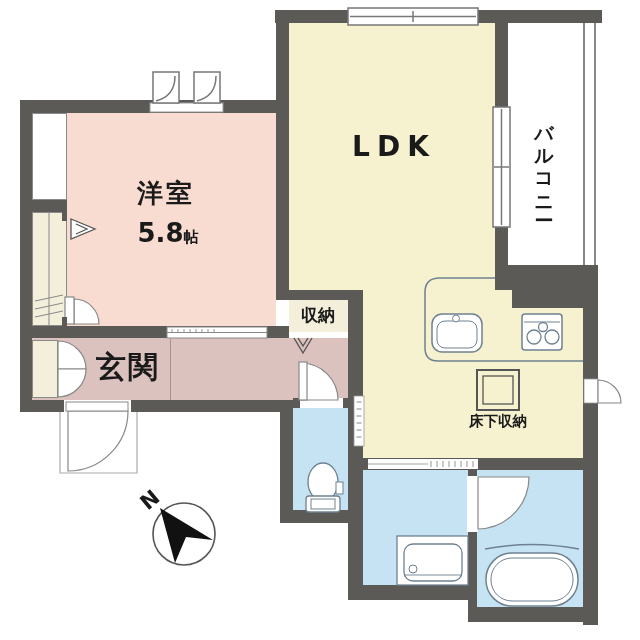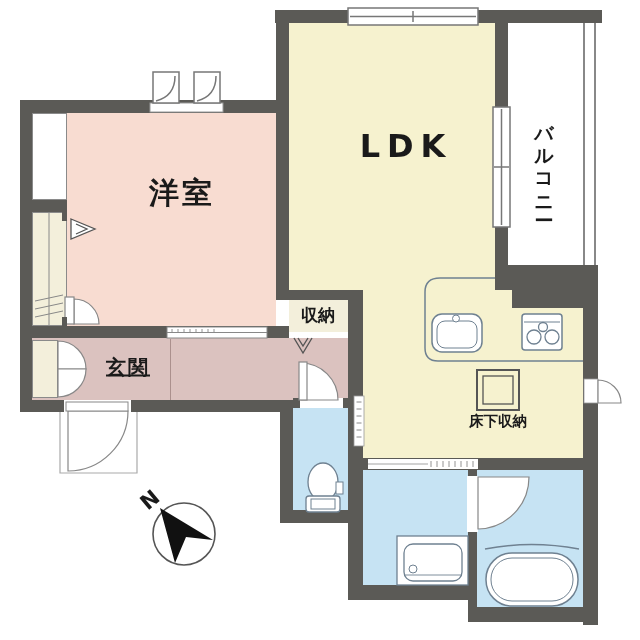--- a/index.html
+++ b/index.html
@@ -218,21 +218,24 @@
         <rect x="491" y="558" width="82" height="43" rx="21" stroke-width="1"></rect>
       </g>
 
       <g>
         <circle cx="184" cy="534" r="31" stroke="#555" stroke-width="1.6"></circle>
         <path d="M160,508 L213,540 L186,537 L175,563 Z" fill="#111" stroke="none"></path>
       </g>
     </g>
   </svg>
 
-  <div class="lbl" style="left:166px;top:193px;font-size:30px;letter-spacing:3px;margin-left:16px;">洋室</div>
-  <div class="lbl" style="left:406px;top:146px;font-size:32px;letter-spacing:7px;">LDK</div>
+  <div class="lbl" style="left:166px;top:193px;font-size:26px;letter-spacing:3px;">洋室</div>
+  <div class="lbl" style="left:168px;top:233px;font-size:26px;">
+    <span>5.8</span><span class="unit">帖</span>
+  </div>
+  <div class="lbl" style="left:394px;top:146px;font-size:28px;letter-spacing:7px;">LDK</div>
   <div class="lbl" id="lbl-balcony" style="left:545px;top:162px;font-size:19px;">バルコニー</div>
   <div class="lbl" style="left:318px;top:315px;font-size:17px;">収納</div>
-  <div class="lbl" style="left:128px;top:367px;font-size:20px;letter-spacing:2px;text-decoration:underline;">玄関</div>
+  <div class="lbl" style="left:128px;top:367px;font-size:30px;letter-spacing:2px;">玄関</div>
   <div class="lbl" style="left:498px;top:421px;font-size:14.5px;text-align:right;">床下収納</div>
   <div class="lbl" style="left:150px;top:500px;font-size:21px;transform:translate(-50%,-50%) rotate(-40deg);">N</div>
 
 </div>
 
 </body></html>

